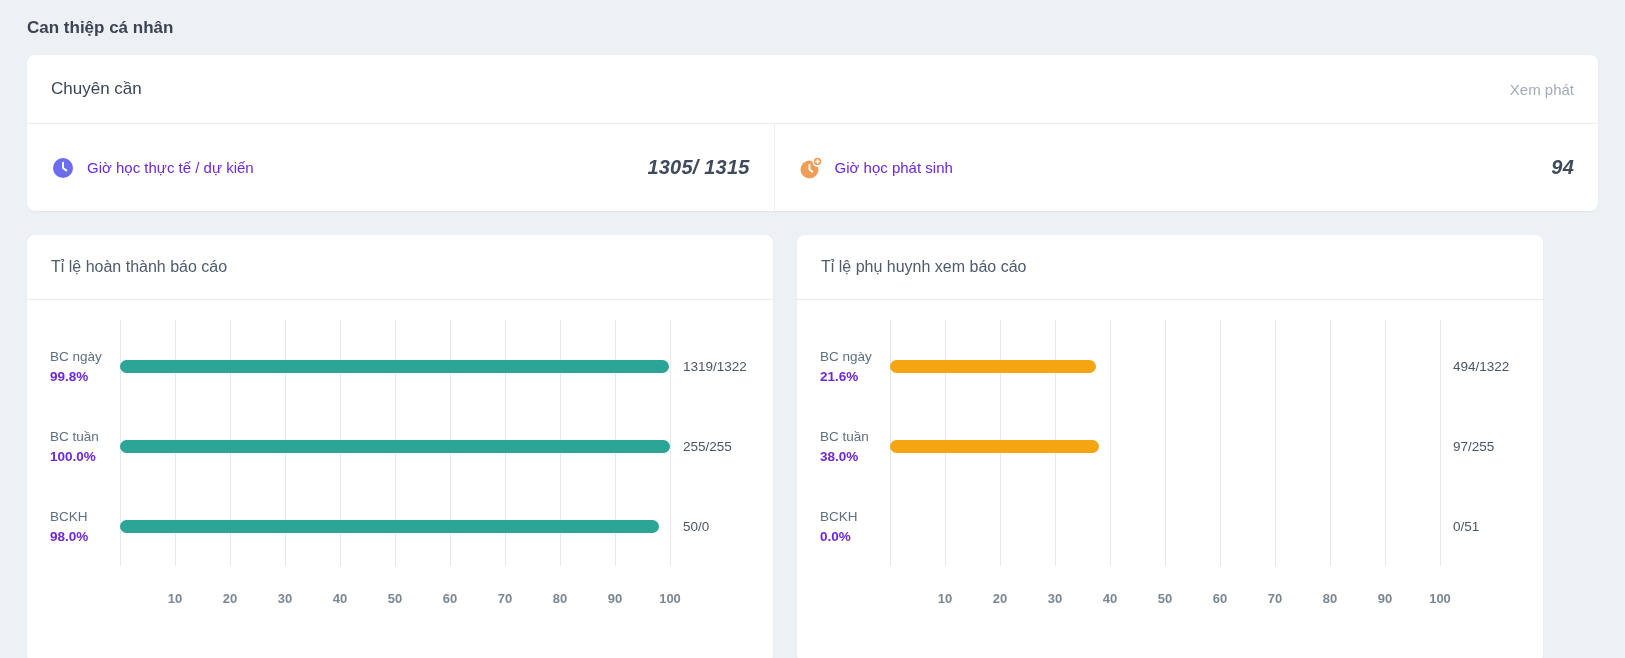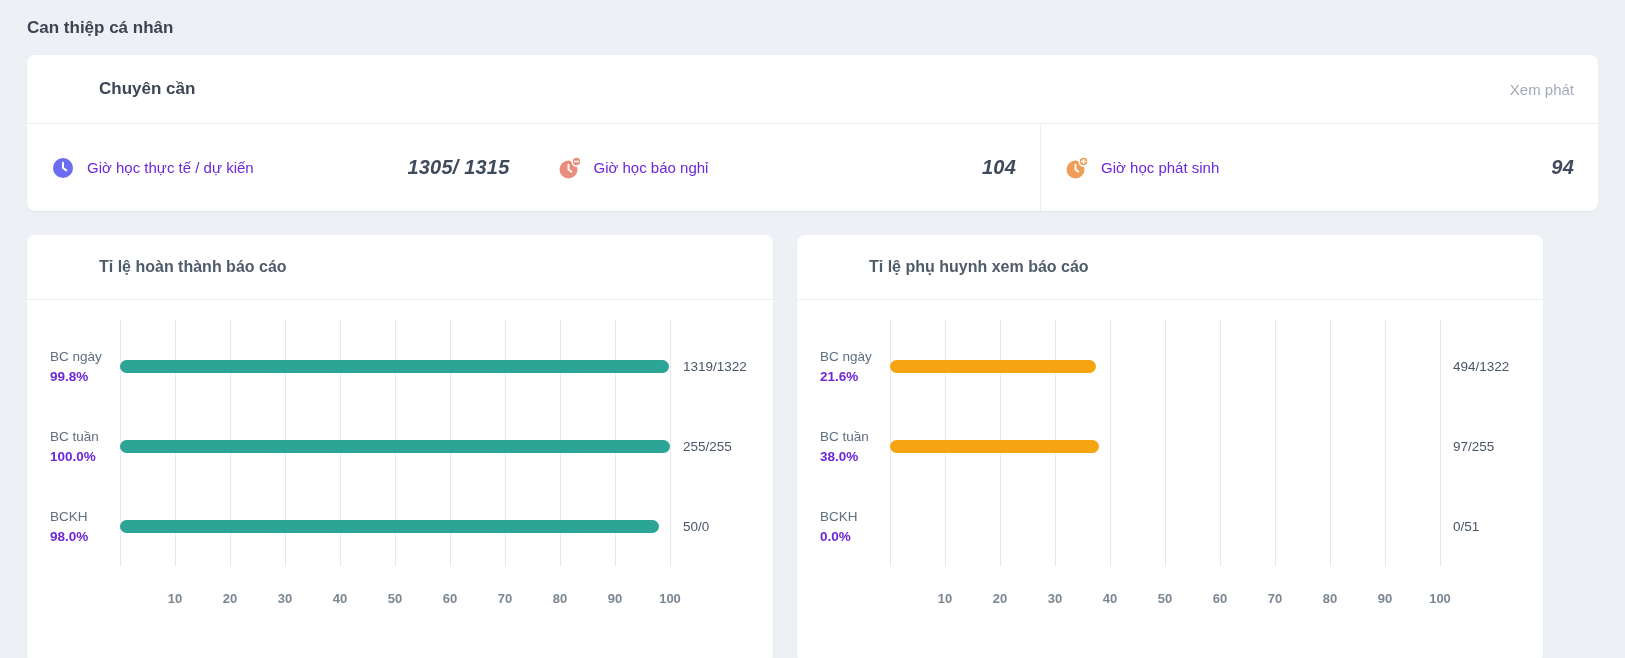--- a/index.html
+++ b/index.html
@@ -28,21 +28,21 @@
   
   .attendance-card { width: 100%; margin-bottom: 24px; }
   .card-header {
     display: flex;
     align-items: center;
     justify-content: space-between;
     height: 69px;
     padding: 0 24px;
     border-bottom: 1px solid #ebedf0;
   }
-  .card-title { font-size: 17px; font-weight: 700; color: #3d4654; margin-left: 48px; }
+  .card-title { font-size: 17px; font-weight: 400; color: #3d4654; }
   .see-more-link {
     font-size: 15px;
     color: #a3abb8;
     text-decoration: none;
     cursor: pointer;
   }
   .stats-row { display: flex; height: 87px; }
   .stat-item {
     flex: 1 1 0;
     display: flex;
@@ -134,30 +134,20 @@
       <a class="see-more-link">Xem phát</a>
     </div>
     <div class="stats-row" id="stats-row">
         <div class="stat-item">
           <span class="stat-icon"><svg viewBox="0 0 24 24" width="24" height="24">
               <circle cx="12" cy="12" r="10" fill="#6b6cf0"></circle>
               <path d="M12 6.8 V12 L15.3 14.4" stroke="#fff" stroke-width="2" fill="none" stroke-linecap="round"></path>
             </svg></span>
           <span class="stat-label">Giờ học thực tế / dự kiến</span>
           <span class="stat-value">1305/ 1315</span>
-        </div>
-        <div class="stat-item">
-          <span class="stat-icon"><svg viewBox="0 0 24 24" width="24" height="24">
-              <circle cx="10.5" cy="13.5" r="9" fill="#e98d7e"></circle>
-              <path d="M10.5 8.8 V13.5 L13.4 15.7" stroke="#fff" stroke-width="1.9" fill="none" stroke-linecap="round"></path>
-              <circle cx="18.5" cy="5.5" r="4.4" fill="#e98d7e" stroke="#fff" stroke-width="1.5"></circle>
-              <path d="M16.7 5.5 H20.3" stroke="#fff" stroke-width="1.5" stroke-linecap="round"></path>
-            </svg></span>
-          <span class="stat-label">Giờ học báo nghỉ</span>
-          <span class="stat-value">104</span>
         </div>
         <div class="stat-item with-divider">
           <span class="stat-icon"><svg viewBox="0 0 24 24" width="24" height="24">
               <circle cx="10.5" cy="13.5" r="9" fill="#f09d58"></circle>
               <path d="M10.5 8.8 V13.5 L13.4 15.7" stroke="#fff" stroke-width="1.9" fill="none" stroke-linecap="round"></path>
               <circle cx="18.5" cy="5.5" r="4.4" fill="#f09d58" stroke="#fff" stroke-width="1.5"></circle>
               <path d="M16.7 5.5 H20.3 M18.5 3.7 V7.3" stroke="#fff" stroke-width="1.5" stroke-linecap="round"></path>
             </svg></span>
           <span class="stat-label">Giờ học phát sinh</span>
           <span class="stat-value">94</span>

